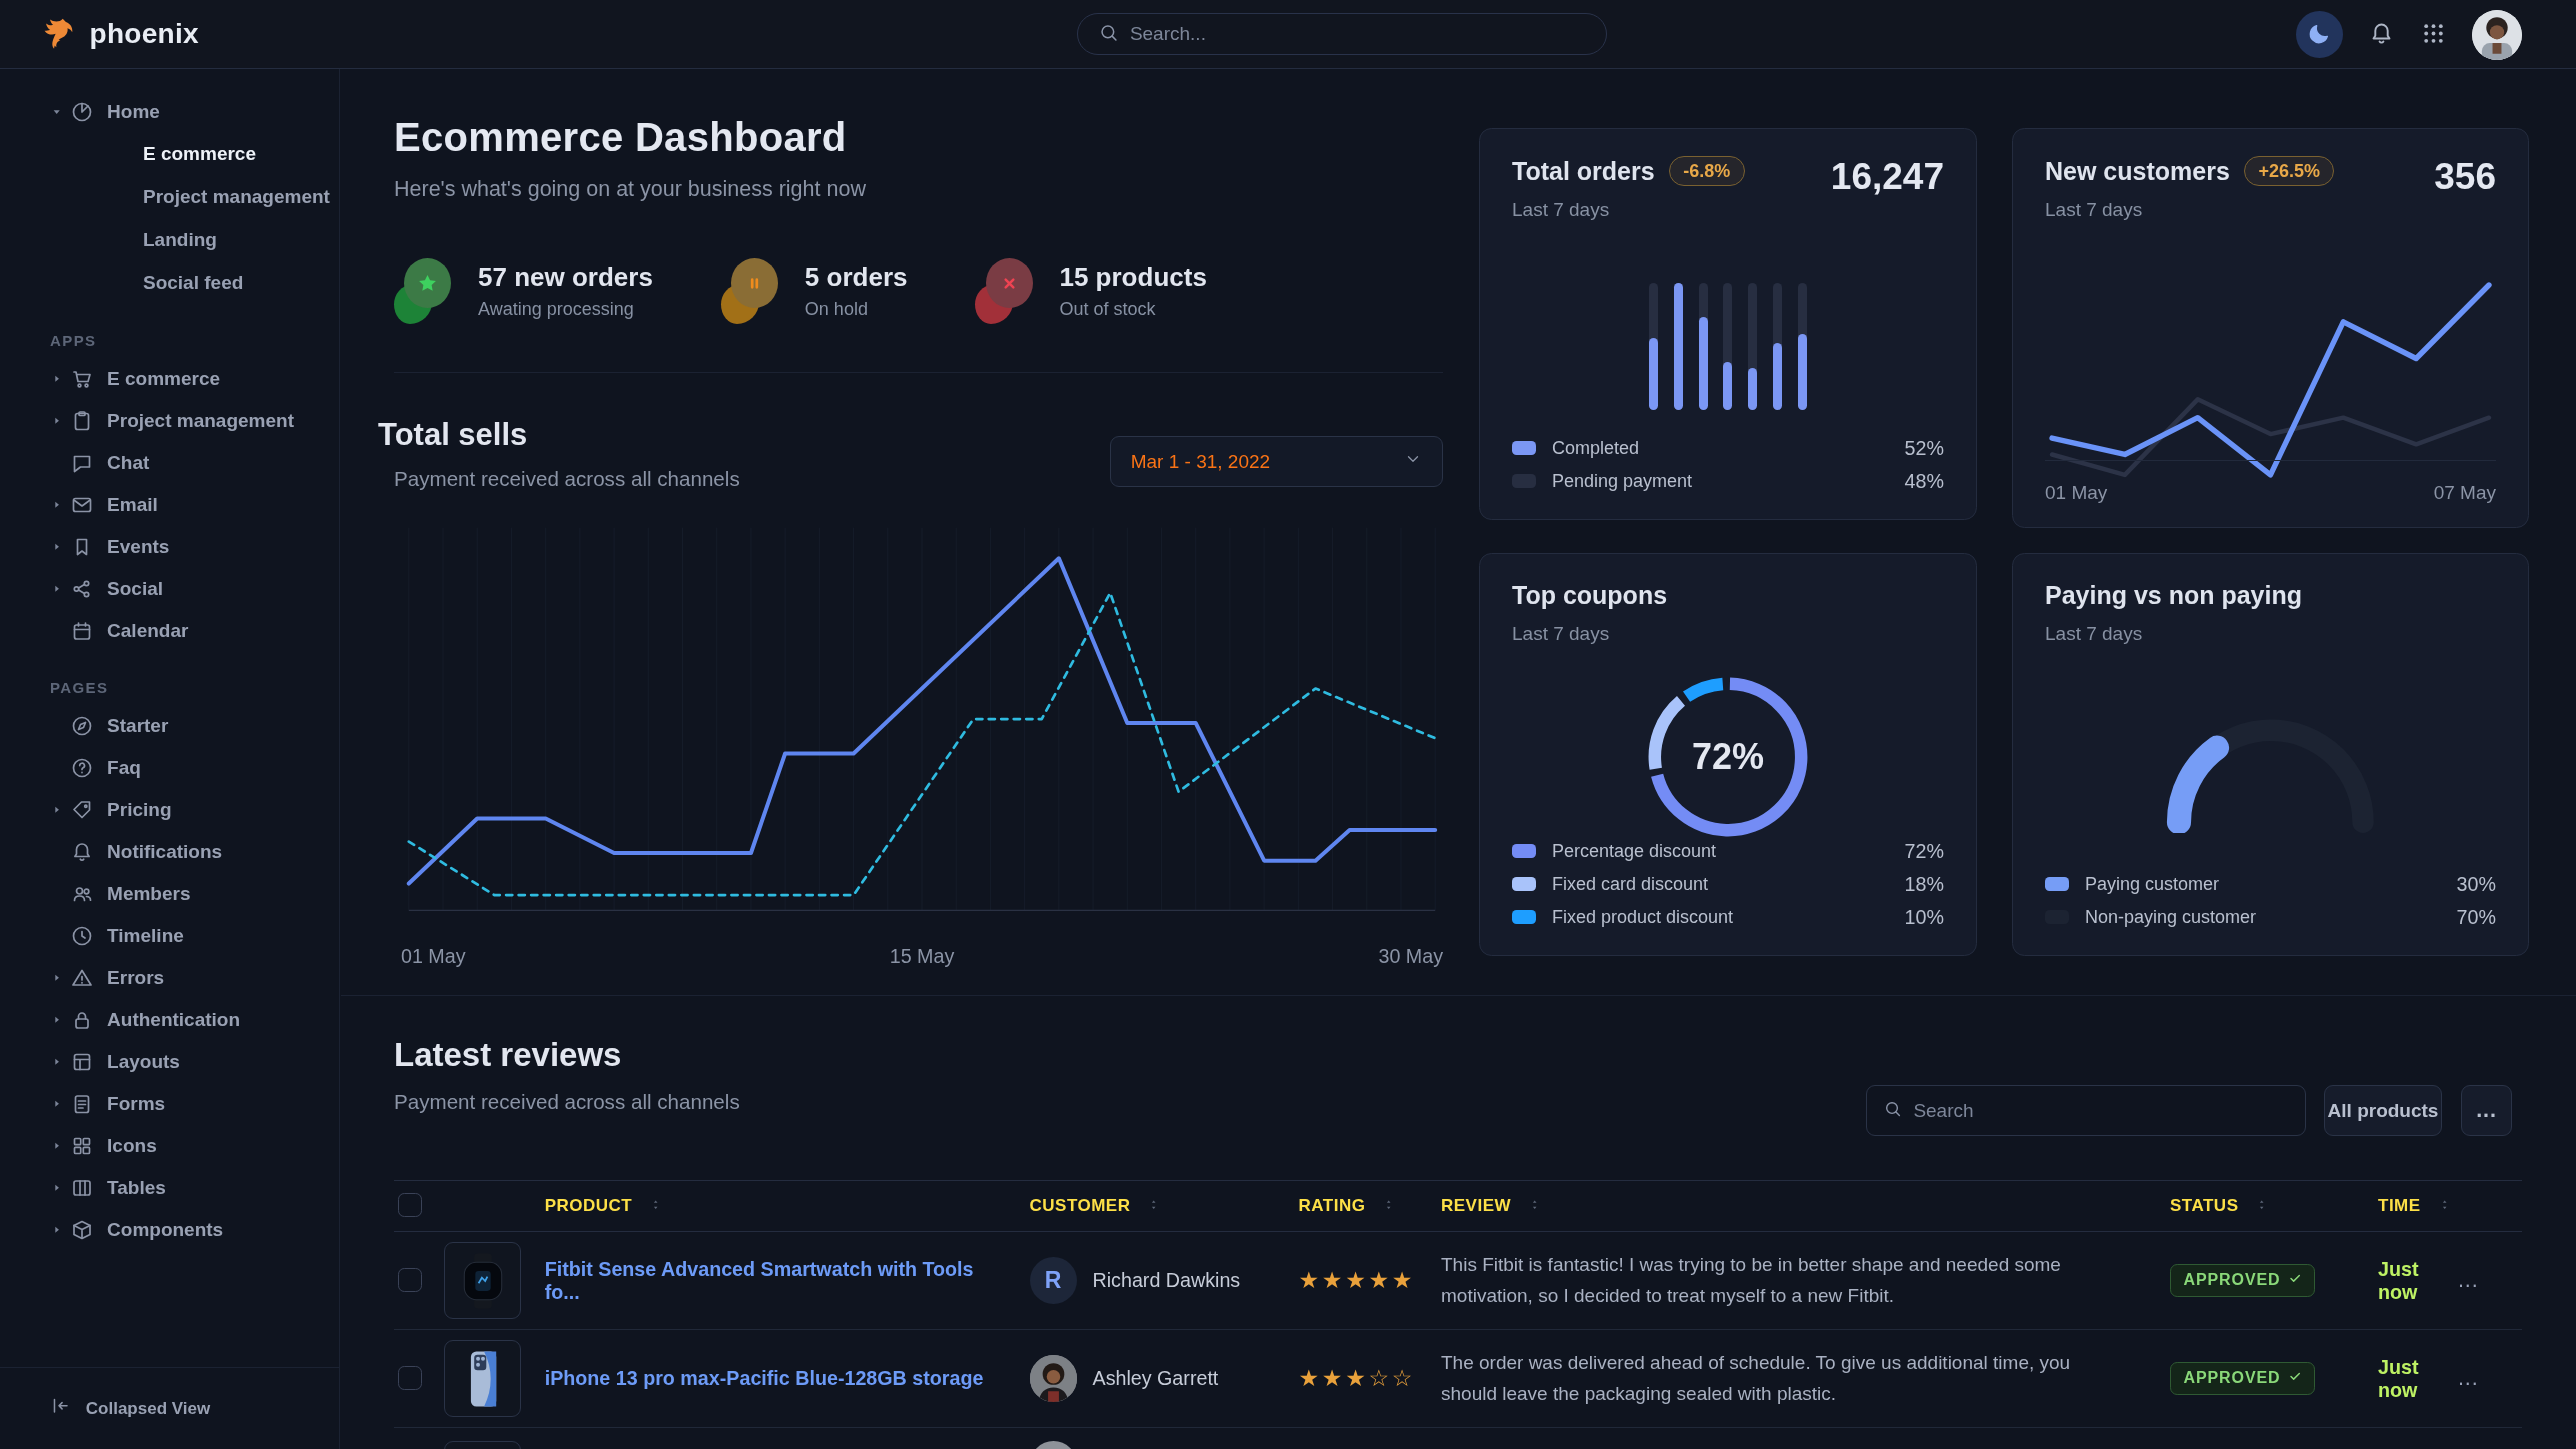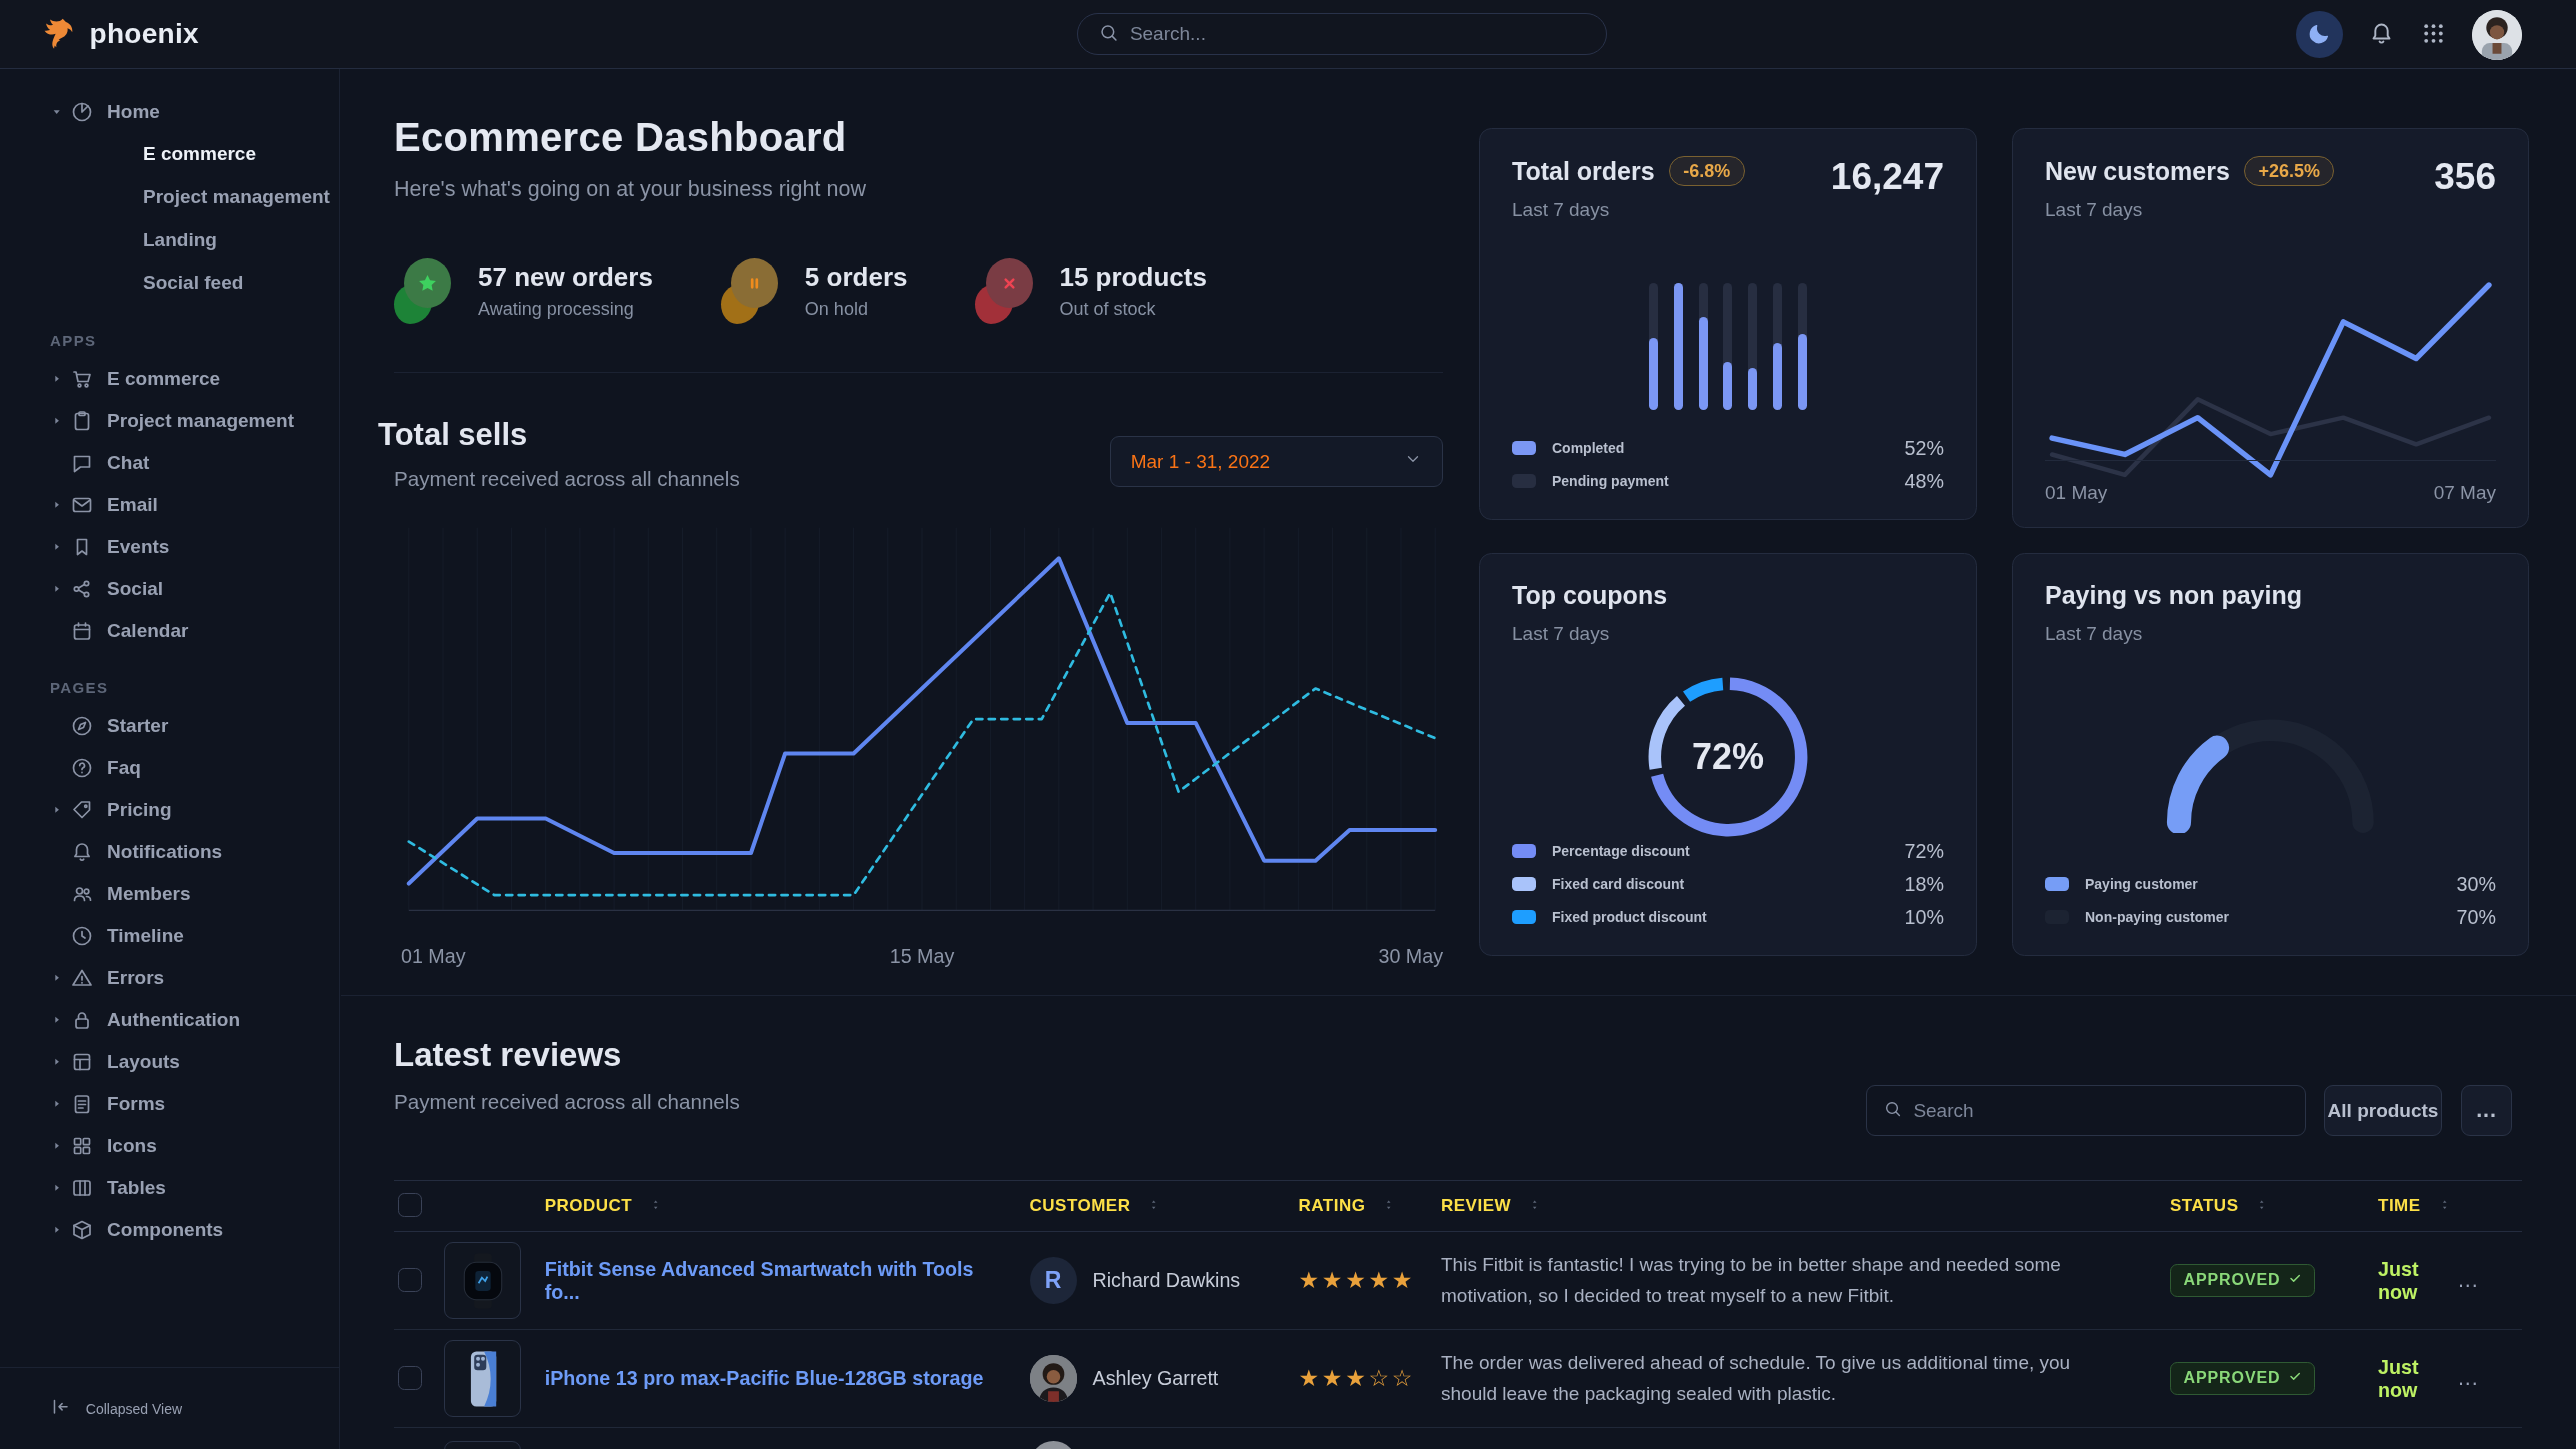--- a/index.html
+++ b/index.html
@@ -37,21 +37,21 @@
   .caret{width:19.7px;flex:none;color:#7b8498;display:flex;align-items:center;}
   .caret svg{width:13.4px;height:13.4px;}
   .side-ico{width:24px;height:24px;flex:none;margin-right:13.4px;color:#8b93a6;}
   .side-ico svg{width:24px;height:24px;}
   .side-label{font-size:19px;font-weight:600;}
   .side-child{display:flex;align-items:center;height:43px;padding-left:143px;font-size:19px;font-weight:600;color:#99a1b3;cursor:pointer;}
   .side-child.active{color:#eef2f8;font-weight:700;}
   .side-section{padding:27px 0 9px 50px;font-size:15px;font-weight:700;letter-spacing:1.4px;color:#5d6678;}
   .side-bottom{position:absolute;left:0;bottom:0;width:340px;height:82px;border-top:0.9px solid var(--line-soft);display:flex;align-items:center;padding-left:50px;gap:14.3px;color:#99a1b3;cursor:pointer;}
   .side-bottom svg{width:21.5px;height:21.5px;color:#8b93a6;}
-  .side-bottom span{font-size:14px;font-weight:400;}
+  .side-bottom span{font-size:17px;font-weight:700;}
 
   
   .page-title{position:absolute;left:394px;top:115px;font-size:40px;font-weight:700;color:#e4e8f1;letter-spacing:0.3px;}
   .page-sub{position:absolute;left:394px;top:177px;font-size:21.5px;color:#8b94a6;}
 
   
   .stats-row{position:absolute;left:394px;top:258px;display:flex;gap:68px;}
   .stat{display:flex;align-items:center;gap:25px;}
   .blob{position:relative;width:59px;height:66px;flex:none;}
   .blob .back{position:absolute;left:0;bottom:0;width:38px;height:39px;border-radius:46% 54% 58% 42%/50% 44% 56% 50%;opacity:.9;}
@@ -80,21 +80,21 @@
   #card-paying{left:2012px;top:553px;width:517px;height:403px;}
   .card-head{position:absolute;left:32px;top:27px;right:32px;}
   .card-title-row{display:flex;align-items:center;gap:14.3px;}
   .card-title{font-size:25px;font-weight:700;color:#dfe4ee;}
   .badge-pill{font-size:18px;font-weight:700;color:#e8a848;border:0.9px solid #7a6130;background:rgba(229,162,62,.08);border-radius:894px;padding:3.6px 13.4px;}
   .card-value{position:absolute;right:0;top:0;font-size:37px;font-weight:700;color:#e4e8f1;}
   .card-period{margin-top:12.5px;font-size:19px;color:#8791a3;}
   .legend{position:absolute;left:32px;right:32px;bottom:21.5px;}
   .legend-row{display:flex;align-items:center;height:33px;}
   .swatch{width:24px;height:13.4px;border-radius:4.5px;margin-right:16px;flex:none;}
-  .legend-label{font-size:14px;color:#b9c0cf;font-weight:bold;}
+  .legend-label{font-size:18px;color:#b9c0cf;}
   .legend-val{margin-left:auto;font-size:19.7px;color:#b9c0cf;}
 
   
   .orders-bars{position:absolute;left:50%;transform:translateX(-50%);top:154px;width:158px;height:127px;display:flex;justify-content:space-between;align-items:flex-end;}
   .bar-col{position:relative;width:9px;height:100%;}
   .bar-track{position:absolute;inset:0;background:#272e41;border-radius:5.4px;}
   .bar-fill{position:absolute;left:0;right:0;bottom:0;background:var(--bars);border-radius:5.4px;}
 
   
   .cust-svg{position:absolute;left:30px;top:260px;}

